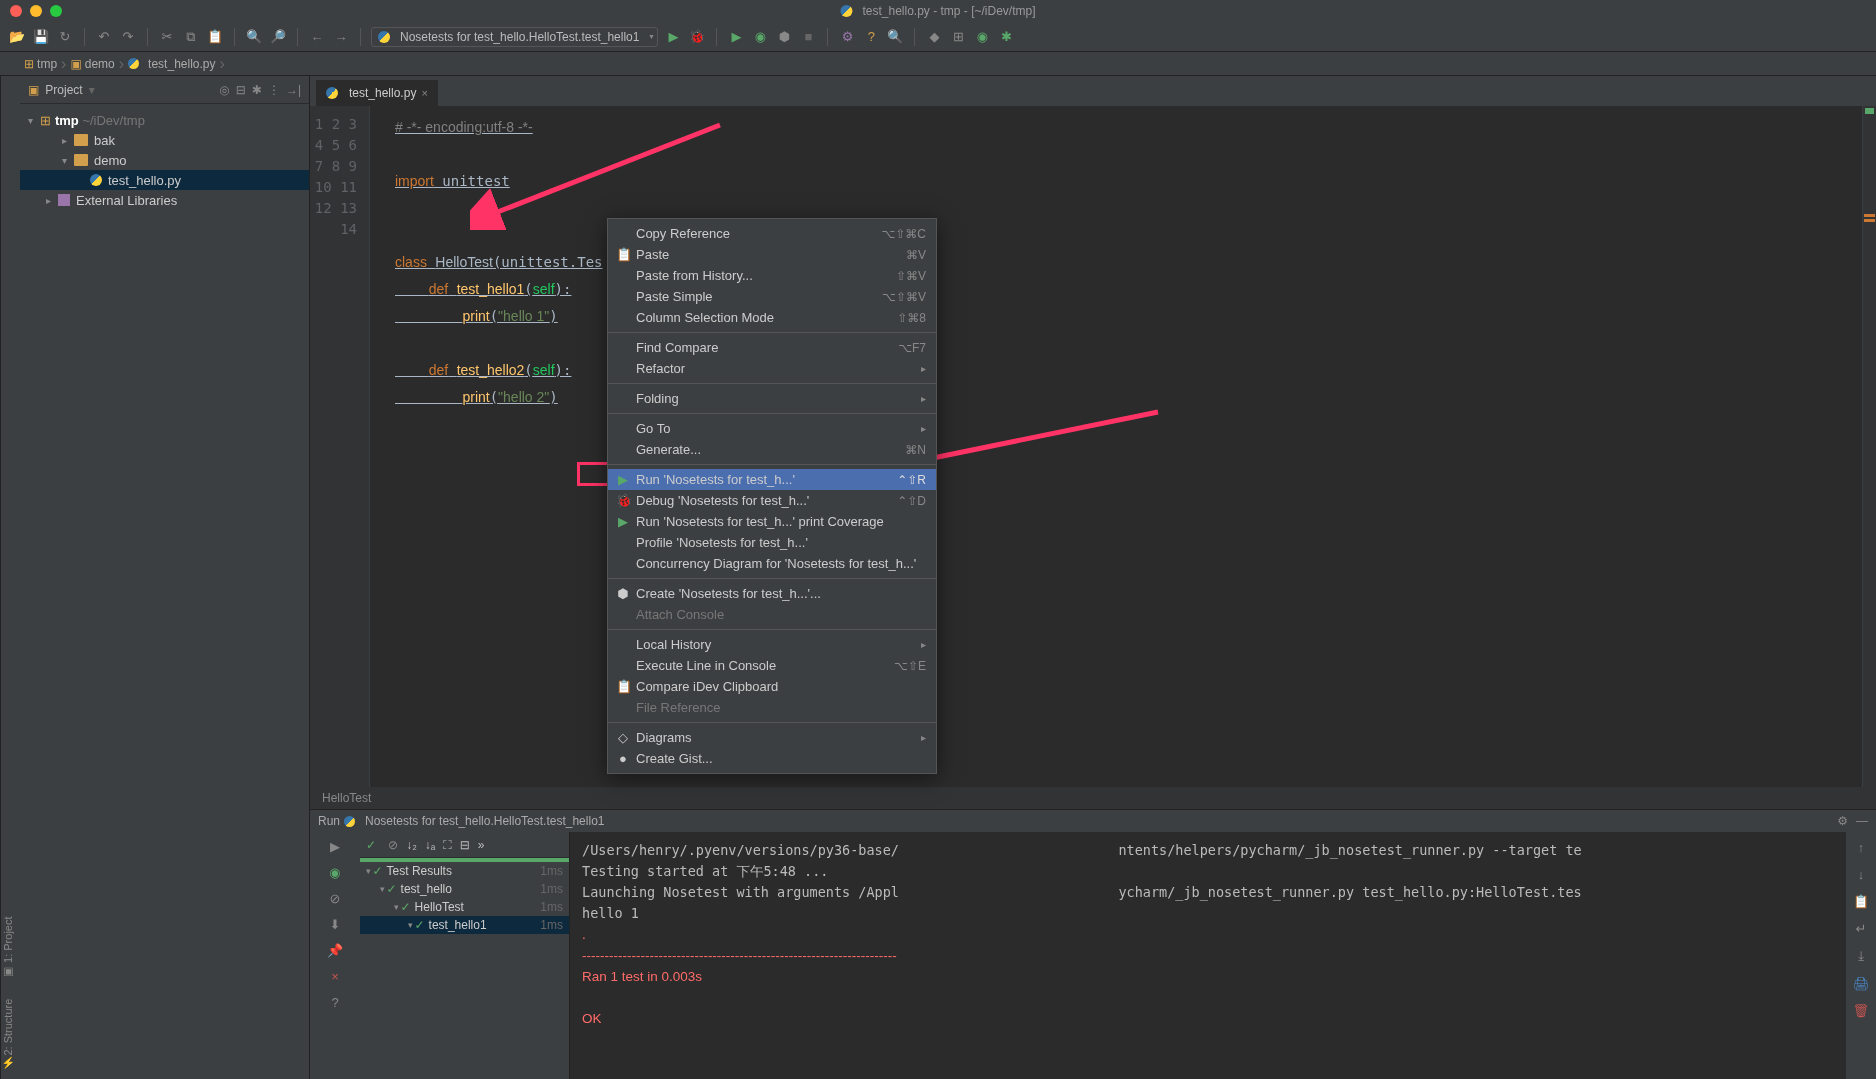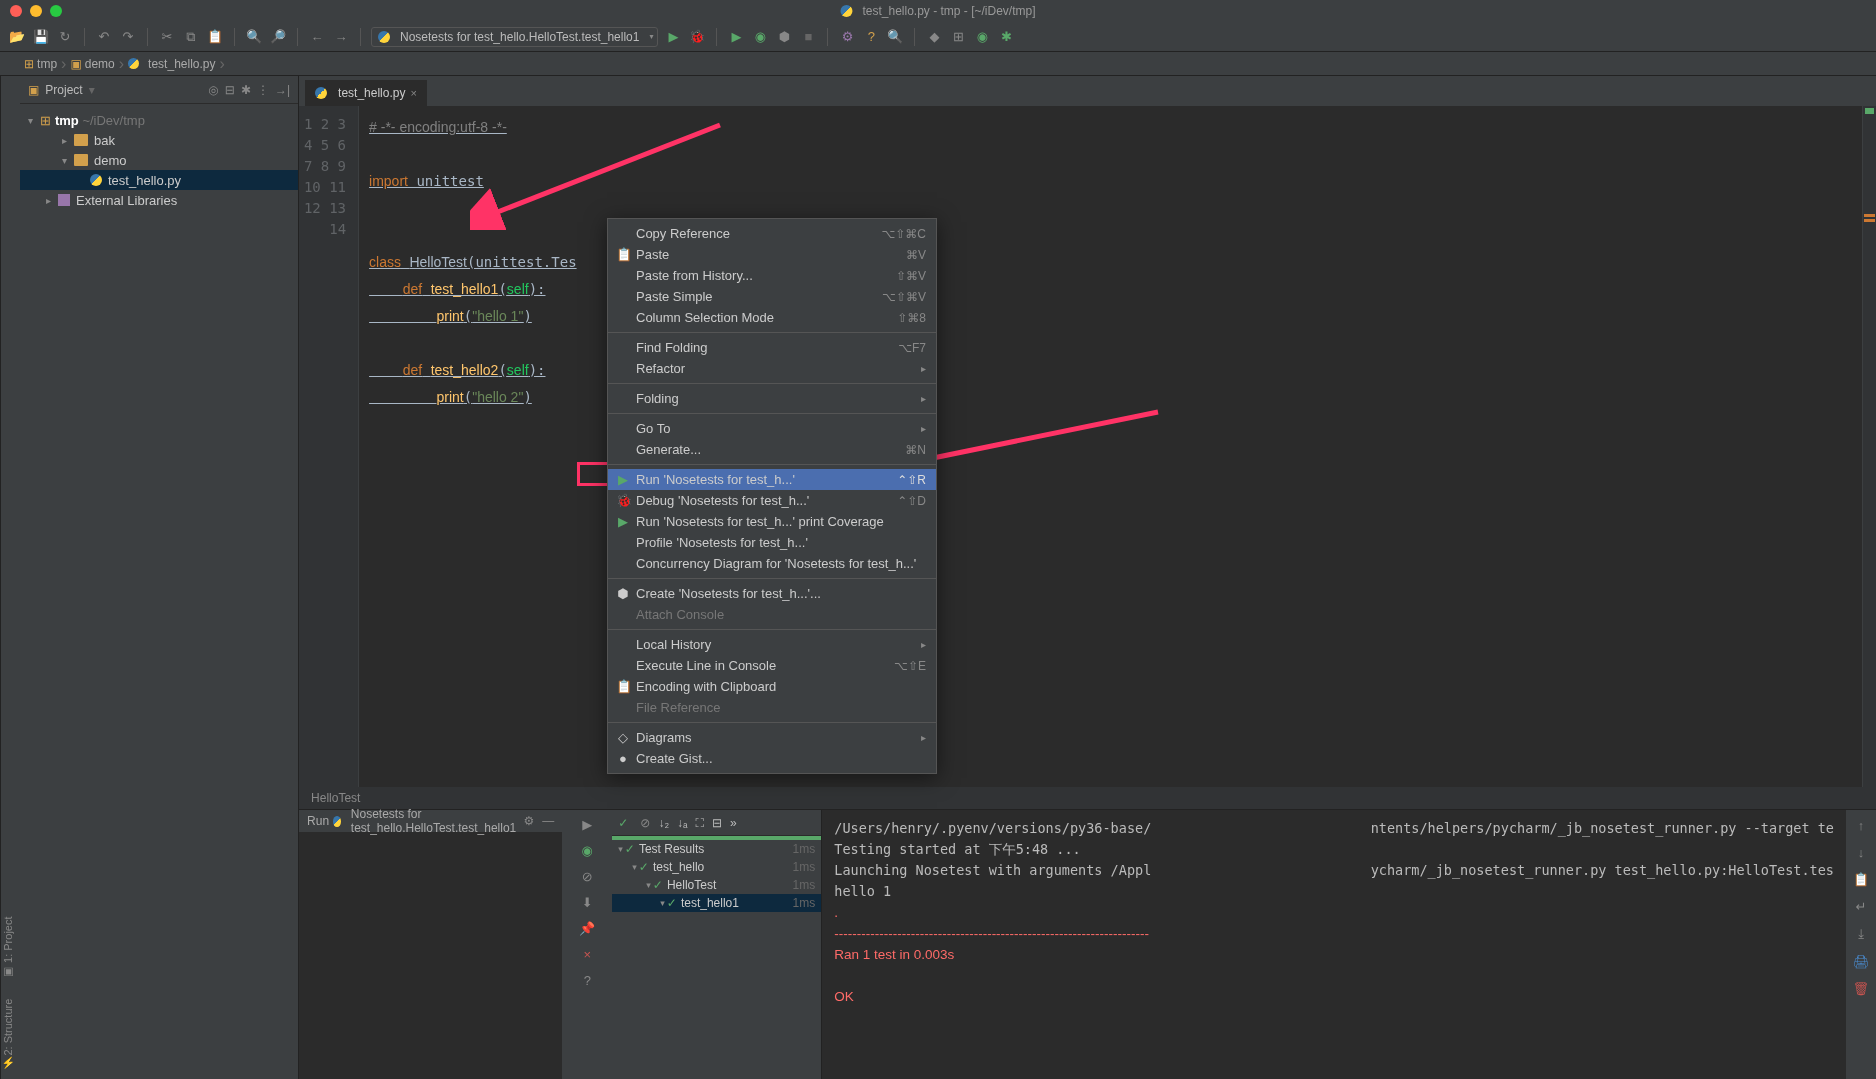--- a/index.html
+++ b/index.html
@@ -28,26 +28,26 @@
 .tree-indent{display:inline-block;}
 .arrow{ width:12px; color:#888; font-size:10px;}
 .folder-ico{width:14px; height:12px; background:#d2a04c; margin-right:6px; border-radius:1px;}
 .py-ico{width:12px; height:12px; border-radius:50%; background:linear-gradient(135deg,#3776ab 50%,#ffd43b 50%); margin-right:6px;}
 .lib-ico{width:12px; height:12px; background:#9876aa; margin-right:6px;}
 .editor-area { flex:1; display:flex; flex-direction:column; }
 .tab-bar{ height:30px; background:#3c3f41; display:flex; align-items:flex-end; padding-left:6px;}
 .tab { background:#515658; padding:6px 10px; font-size:12px; color:#ccc; display:flex; align-items:center; gap:5px; border-radius:0;}
 .tab.active{background:#2b2b2b;}
 .tab-close{color:#888; font-size:11px;}
-.editor-body { flex:1; display:flex; background:#2b2b2b; position:relative;}
+.editor-body { flex:1; display:flex; background:#2b2b2b; position:relative;gap:15px;}
 .gutter { width:60px; background:#313335; text-align:right; padding:8px 12px 8px 0; color:#606366; font-family:Menlo,Consolas,monospace; font-size:14px; line-height:21px; border-right:1px solid #3c3f41;}
 .code { flex:1; padding:8px 0 8px 10px; font-family:Menlo,Consolas,monospace; font-size:14px; line-height:27px; white-space:pre; color:#a9b7c6;text-decoration:underline;}
 .kw{color:#cc7832;} .str{color:#6a8759;} .com{color:#808080;} .self{color:#22c55e;} .fn{color:#ffc66d;} .cls{color:#a9b7c6;}
 .status-crumb{ height:22px; background:#313335; color:#888; font-size:12px; padding-left:12px; display:flex; align-items:center;}
-.run-panel { height:270px; background:#2b2b2b; border-top:1px solid #222; display:flex; }
+.run-panel { height:270px; background:#2b2b2b; border-top:1px solid #222; display:flex; flex-direction:column;}
 .run-hdr { height:22px; background:#3c3f41; padding-left:8px; display:flex; align-items:center; font-size:12px; color:#aaa; gap:4px;}
 .run-hdr-icons{margin-left:auto; padding-right:8px; display:flex; gap:8px; color:#888;}
 .run-body { flex:1; display:flex;}
 .run-side { width:50px; background:#3c3f41; display:flex; flex-direction:column; align-items:center; padding-top:6px; gap:10px;}
 .run-side .ico{width:16px; height:16px; color:#888; display:flex; align-items:center; justify-content:center;}
 .test-tree { width:210px; background:#3c3f41; border-right:1px solid #222; font-size:12px;}
 .test-toolbar{ height:26px; display:flex; align-items:center; gap:8px; padding:0 6px; border-bottom:1px solid #2b2b2b;}
 .progress{height:4px; background:#59a869; }
 .test-row{ display:flex; align-items:center; height:18px; padding-left:6px; color:#ccc;}
 .test-row .time{margin-left:auto; color:#666; padding-right:6px;}
@@ -342,21 +342,21 @@
     <div class="ctx-item">
       <span>Paste Simple</span>
       <span class="sc">⌥⇧⌘V</span>
     </div>
     <div class="ctx-item">
       <span>Column Selection Mode</span>
       <span class="sc">⇧⌘8</span>
     </div>
     <div class="ctx-sep"></div>
     <div class="ctx-item">
-      <span>Find Folding</span>
+      <span>Find Compare</span>
       <span class="sc">⌥F7</span>
     </div>
     <div class="ctx-item">
       <span>Refactor</span>
       <span class="arr">▸</span>
     </div>
     <div class="ctx-sep"></div>
     <div class="ctx-item">
       <span>Folding</span>
       <span class="arr">▸</span>
@@ -403,21 +403,21 @@
     <div class="ctx-item">
       <span>Local History</span>
       <span class="arr">▸</span>
     </div>
     <div class="ctx-item">
       <span>Execute Line in Console</span>
       <span class="sc">⌥⇧E</span>
     </div>
     <div class="ctx-item">
       <span class="ctx-ico ">📋</span>
-      <span>Encoding with Clipboard</span>
+      <span>Compare iDev Clipboard</span>
     </div>
     <div class="ctx-item dis">
       <span>File Reference</span>
     </div>
     <div class="ctx-sep"></div>
     <div class="ctx-item">
       <span class="ctx-ico ">◇</span>
       <span>Diagrams</span>
       <span class="arr">▸</span>
     </div>

